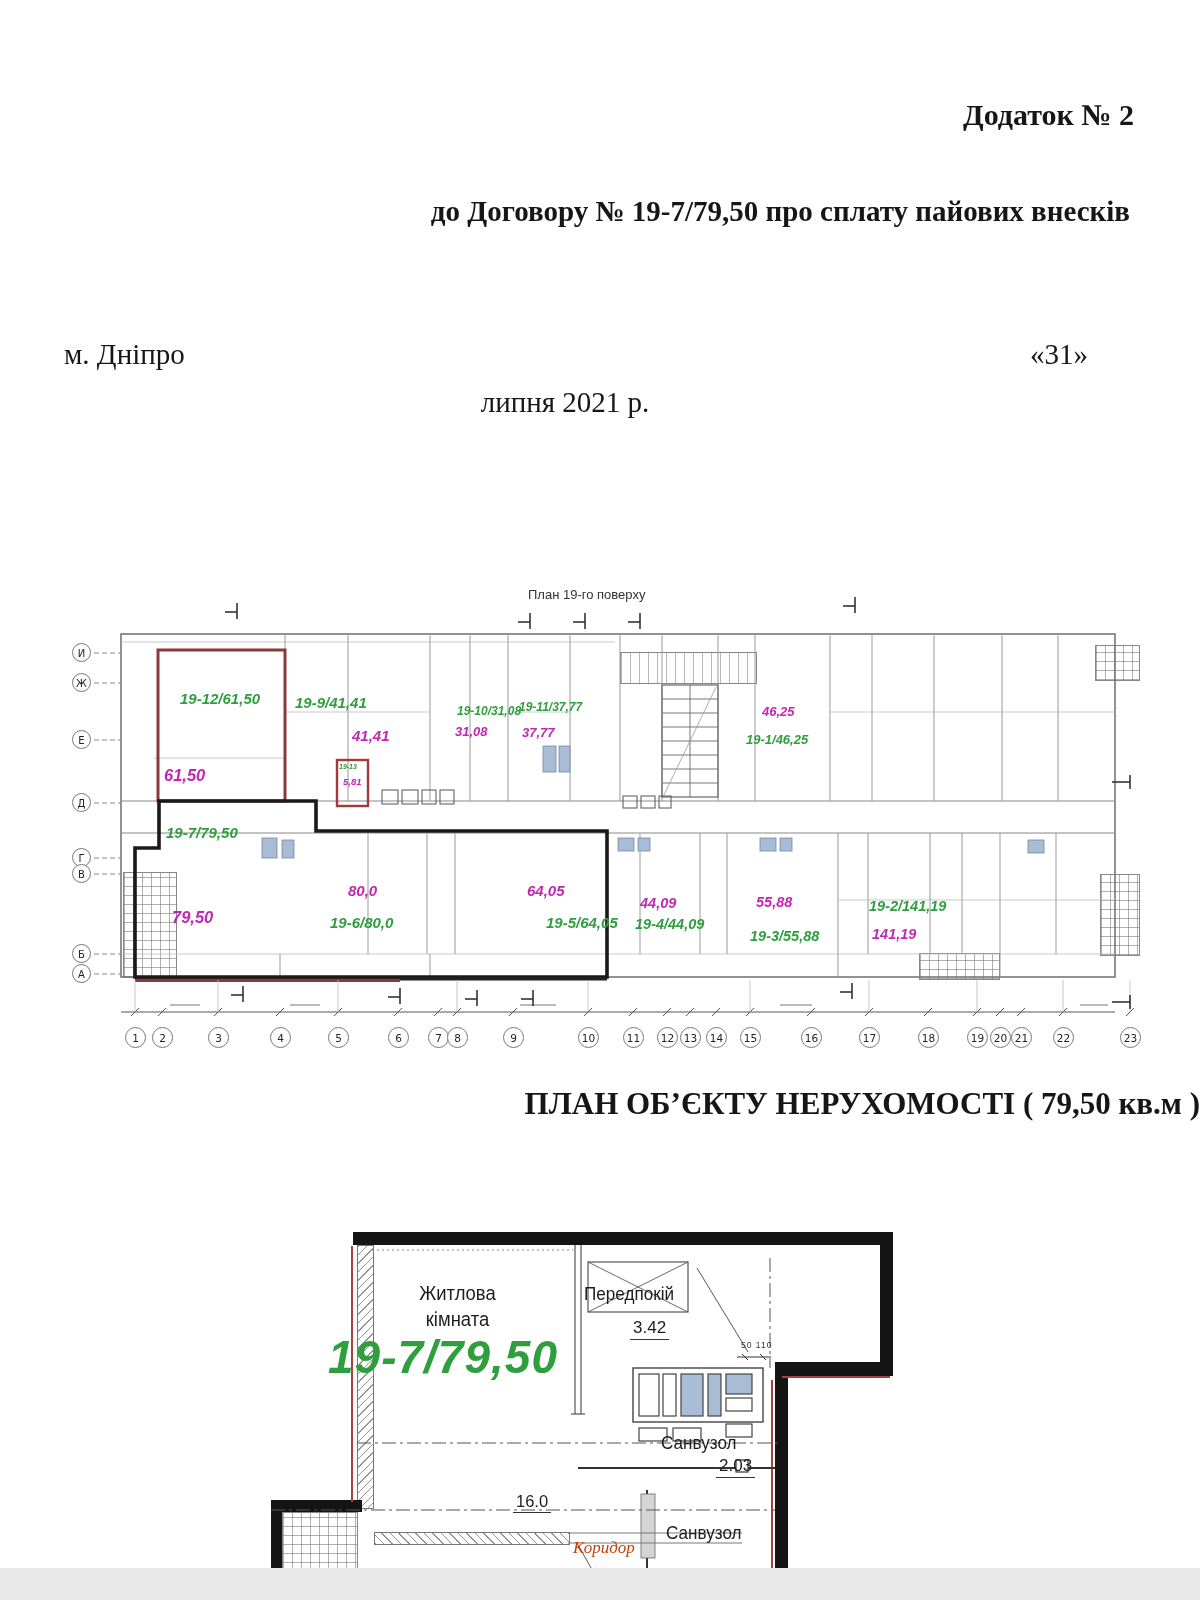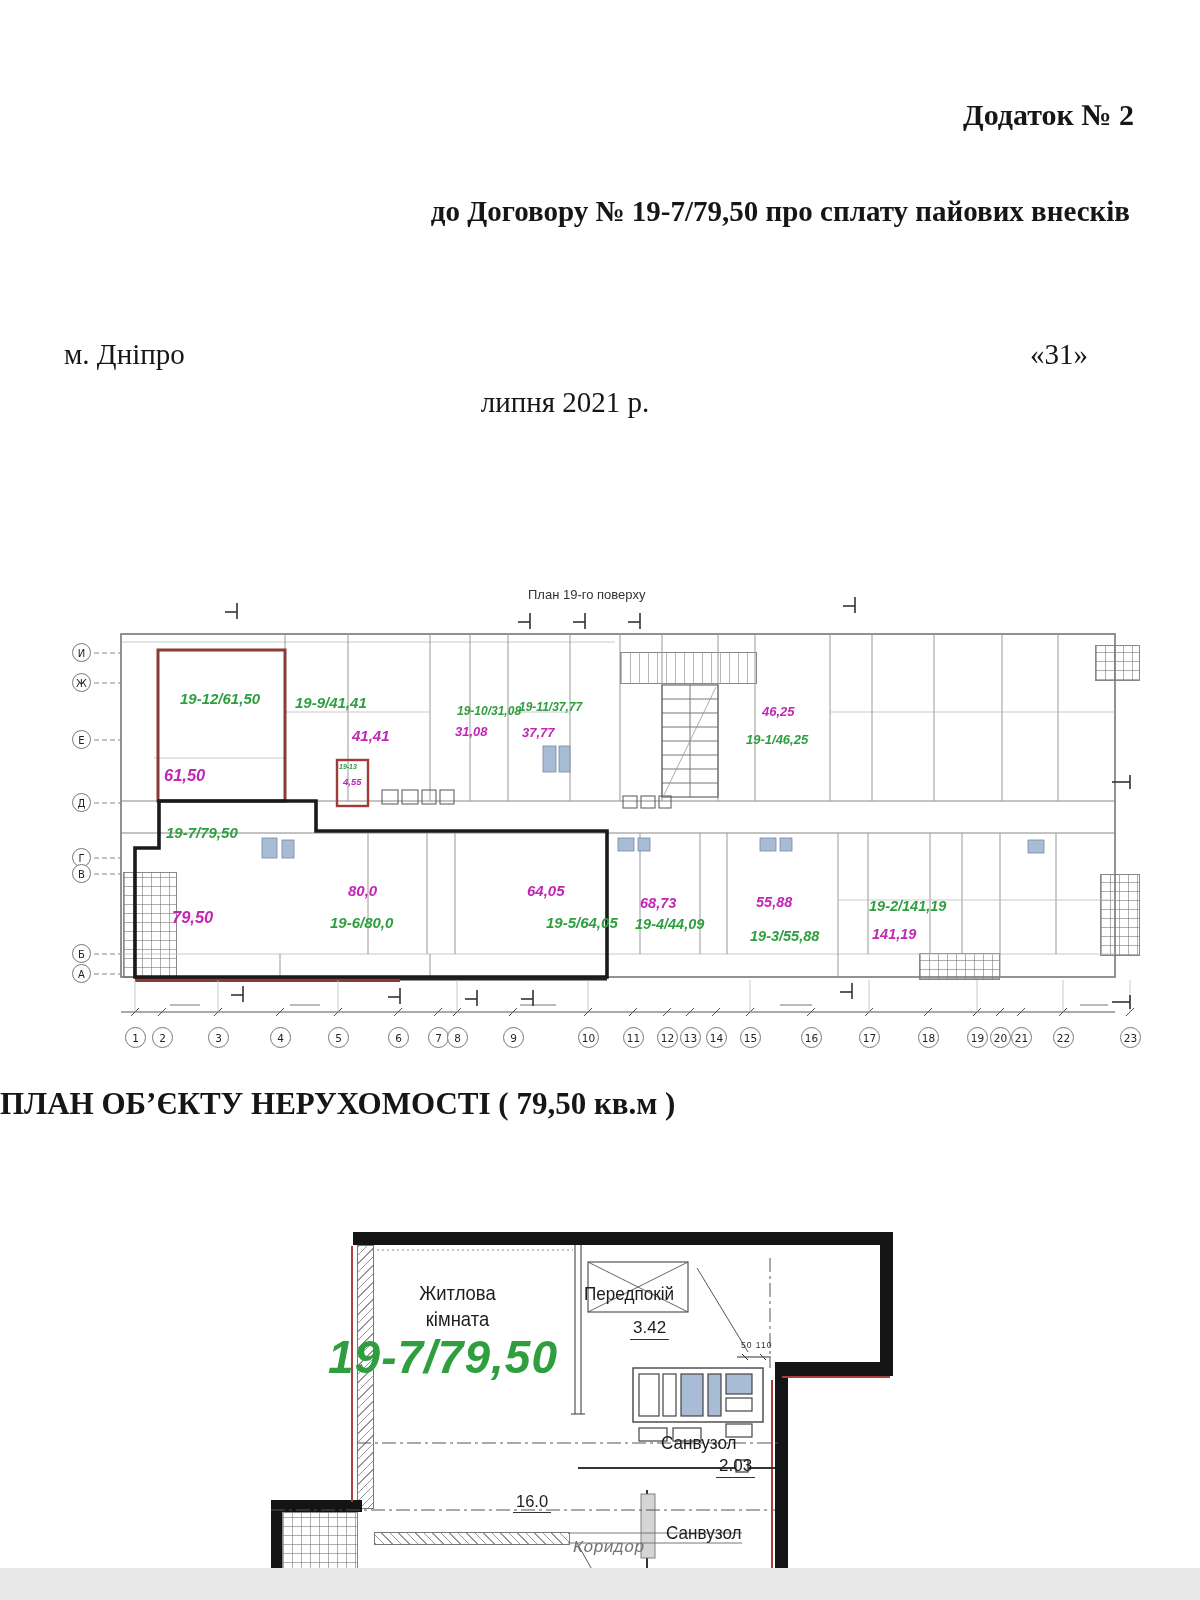--- a/index.html
+++ b/index.html
@@ -6,27 +6,27 @@
   #page{position:relative;width:1200px;height:1568px;background:#ffffff;overflow:hidden;
         font-family:"Liberation Serif",serif;color:#161616;}
   .abs{position:absolute;}
   
   .h-appendix{top:98px;right:66px;font-size:30px;font-weight:bold;}
   .h-contract{top:190px;right:70px;width:1010px;text-align:right;font-size:29px;font-weight:bold;line-height:1.5;}
   .h-city{top:338px;left:64px;font-size:29px;}
   .h-quote{top:338px;right:112px;font-size:29px;}
   .h-date{top:386px;left:0;width:1200px;text-align:center;font-size:29px;transform:translateX(-35px);}
   .h-sec1{top:466px;left:0;width:1200px;text-align:center;font-size:33px;font-weight:bold;letter-spacing:.5px;}
-  .h-sec2{top:1086px;left:0;width:1200px;text-align:left;font-size:31px;font-weight:bold;}
+  .h-sec2{top:1086px;left:0;width:1200px;text-align:right;font-size:31px;font-weight:bold;}
   
   .g{color:#2f9e3f;font-weight:bold;font-style:italic;font-family:"Liberation Sans",sans-serif;white-space:nowrap;z-index:4;}
   .m{color:#c227b4;font-weight:bold;font-style:italic;font-family:"Liberation Sans",sans-serif;white-space:nowrap;z-index:4;}
   .caption{font-family:Liberation Sans, sans-serif;font-size:13px;color:#333;z-index:4;}
   .room{font-family:"Liberation Sans",sans-serif;color:#1d1d1d;transform:scaleX(.9);transform-origin:left;white-space:nowrap;z-index:4;}
-  .script{font-family:Liberation Mono, monospace;font-style:italic;color:#737373;white-space:nowrap;z-index:4;}
+  .script{font-family:Liberation Serif, serif;font-style:italic;color:#c2410c;white-space:nowrap;z-index:4;}
   .dimnum{font-family:"Liberation Sans",sans-serif;color:#1d1d1d;border-bottom:1.5px solid #333;padding:0 3px 1px;white-space:nowrap;z-index:4;}
   .tiny{font-family:Liberation Sans, sans-serif;color:#333;white-space:nowrap;z-index:4;letter-spacing:1px;}
   
   .bub{position:absolute;top:1027px;width:21px;height:21px;border:1px solid #777;border-radius:50%;
        text-align:center;line-height:21px;font-size:10.5px;font-family:"DejaVu Sans",sans-serif;color:#222;
        background:#fff;box-sizing:border-box;z-index:4;}
   .rbub{position:absolute;left:72px;width:19px;height:19px;border:1px solid #777;border-radius:50%;
        text-align:center;line-height:19px;font-size:10px;font-family:"DejaVu Sans",sans-serif;color:#222;
        background:#fff;box-sizing:border-box;z-index:4;}
   
@@ -293,28 +293,28 @@
   <div class="abs m" style="left:164px;top:766px;font-size:16.5px">61,50</div>
   <div class="abs g" style="left:295px;top:694px;font-size:15px">19-9/41,41</div>
   <div class="abs m" style="left:352px;top:727px;font-size:15px">41,41</div>
   <div class="abs g" style="left:457px;top:704px;font-size:12px">19-10/31,08</div>
   <div class="abs m" style="left:455px;top:724px;font-size:13px">31,08</div>
   <div class="abs g" style="left:519px;top:700px;font-size:12px">19-11/37,77</div>
   <div class="abs m" style="left:522px;top:725px;font-size:13px">37,77</div>
   <div class="abs m" style="left:762px;top:704px;font-size:13px">46,25</div>
   <div class="abs g" style="left:746px;top:732px;font-size:13px">19-1/46,25</div>
   <div class="abs g" style="left:339px;top:763px;font-size:7px">19-13</div>
-  <div class="abs m" style="left:343px;top:776px;font-size:9.5px">4,55</div>
+  <div class="abs m" style="left:343px;top:776px;font-size:9.5px">5,81</div>
   <div class="abs g" style="left:166px;top:824px;font-size:15px">19-7/79,50</div>
   <div class="abs m" style="left:172px;top:908px;font-size:16.5px">79,50</div>
   <div class="abs m" style="left:348px;top:882px;font-size:15px">80,0</div>
   <div class="abs g" style="left:330px;top:914px;font-size:15px">19-6/80,0</div>
   <div class="abs m" style="left:527px;top:882px;font-size:15px">64,05</div>
   <div class="abs g" style="left:546px;top:914px;font-size:15px">19-5/64,05</div>
-  <div class="abs m" style="left:640px;top:895px;font-size:14.5px">68,73</div>
+  <div class="abs m" style="left:640px;top:895px;font-size:14.5px">44,09</div>
   <div class="abs g" style="left:635px;top:916px;font-size:14.5px">19-4/44,09</div>
   <div class="abs m" style="left:756px;top:894px;font-size:14.5px">55,88</div>
   <div class="abs g" style="left:750px;top:928px;font-size:14.5px">19-3/55,88</div>
   <div class="abs g" style="left:869px;top:898px;font-size:14.5px">19-2/141,19</div>
   <div class="abs m" style="left:872px;top:926px;font-size:14.5px">141,19</div>
 
   <span class="bub" style="left:125px">1</span>
   <span class="bub" style="left:152px">2</span>
   <span class="bub" style="left:208px">3</span>
   <span class="bub" style="left:270px">4</span>

